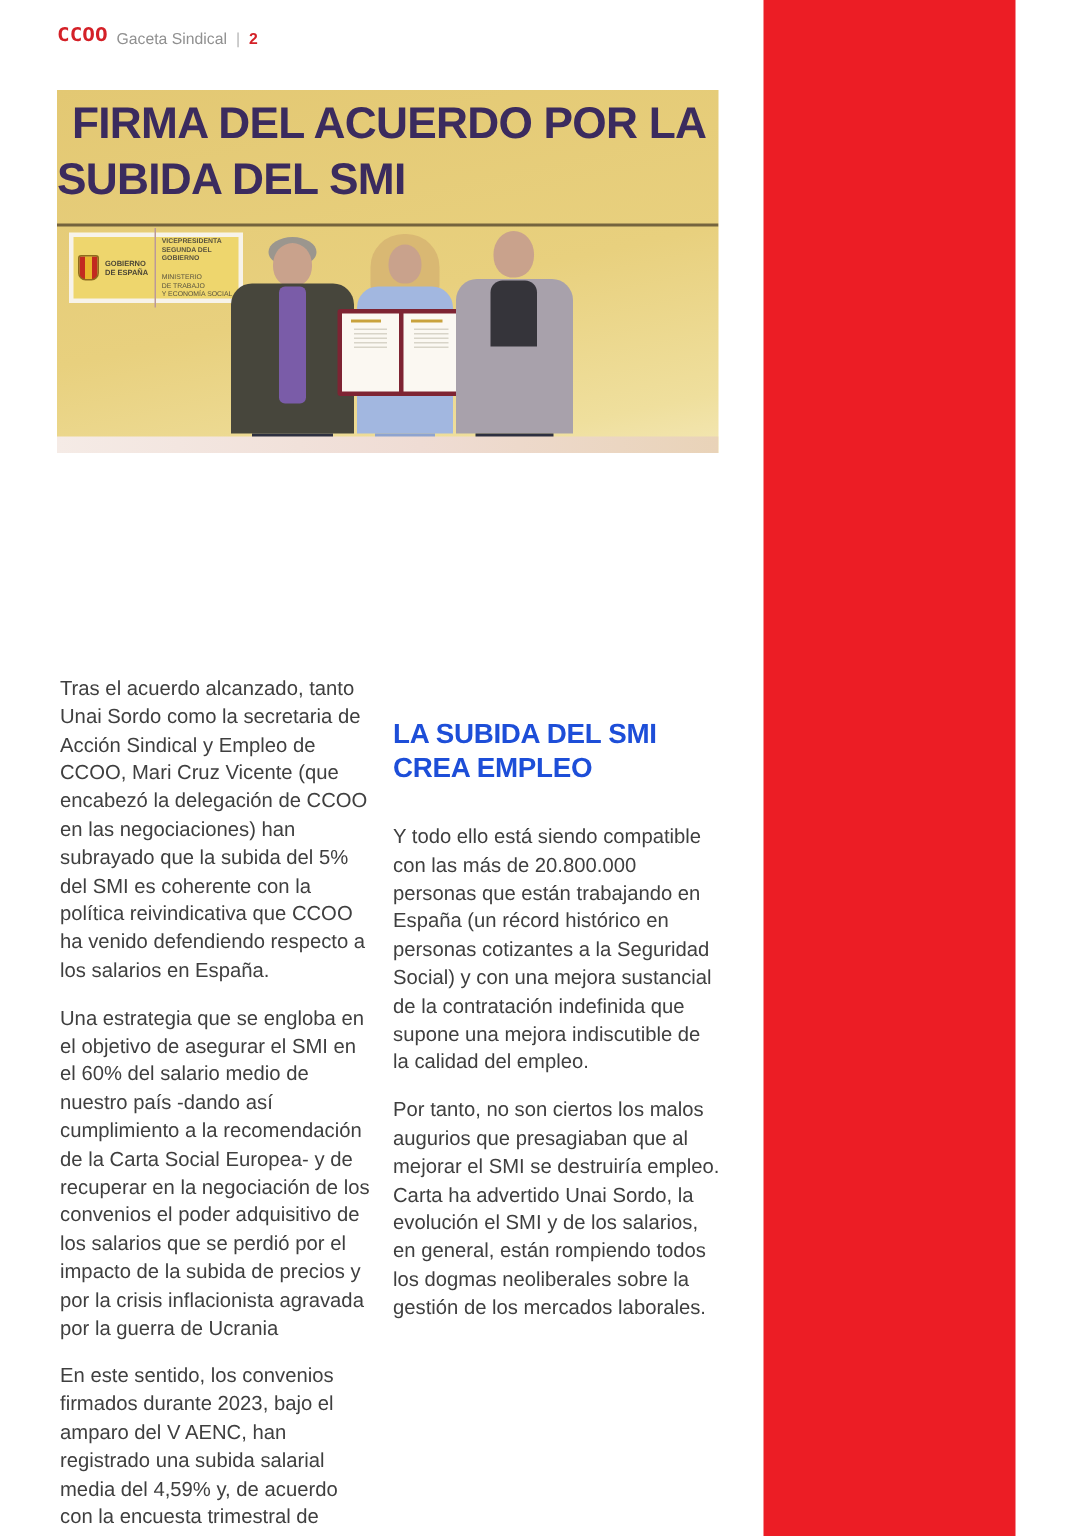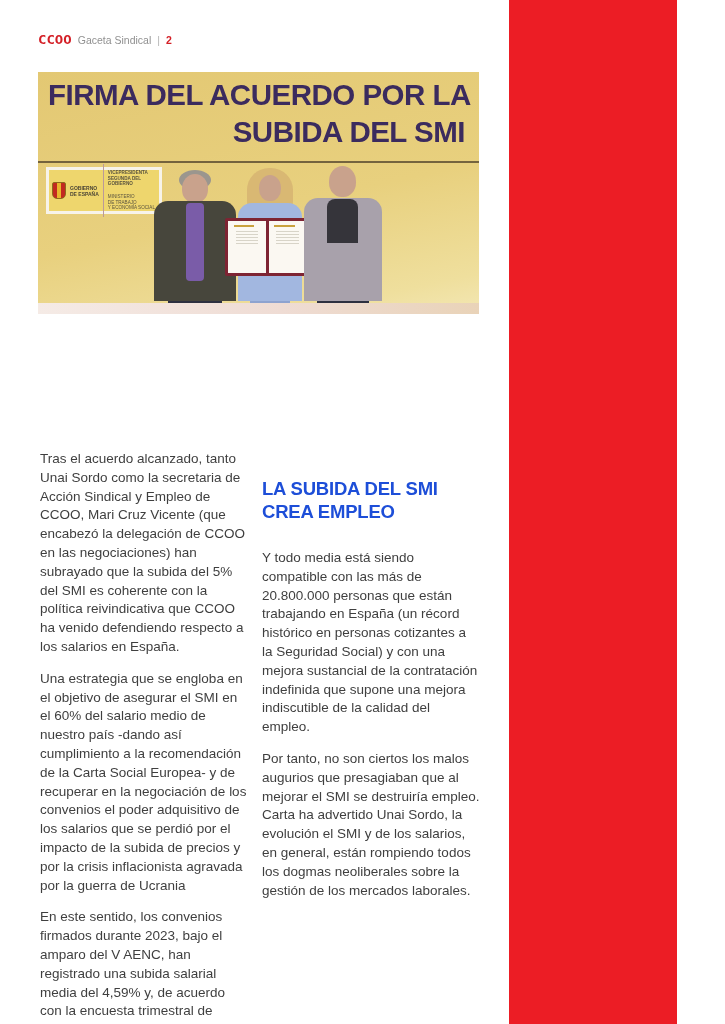--- a/index.html
+++ b/index.html
@@ -6,34 +6,34 @@
   body{
     width:725px;height:1024px;position:relative;background:#ffffff;
     font-family:"Liberation Sans", sans-serif;overflow:hidden;
   }
   .page{position:absolute;inset:0;background:#ffffff;}
 
   
   .red-band{position:absolute;left:509px;top:0;width:168px;height:1024px;background:#ec1d25;}
 
   
-  .header{position:absolute;left:38px;top:32px;display:flex;align-items:center;gap:6px;}
+  .header{position:absolute;left:38px;top:16px;display:flex;align-items:flex-end;gap:6px;}
   .ccoo-logo{color:#d42027;font-weight:bold;font-size:14px;letter-spacing:0px;
     font-family:"DejaVu Sans Mono", monospace;transform:scaleY(0.9);}
   .header-pub{color:#909090;font-size:10.5px;}
   .header-sep{color:#b5b5b5;font-size:10.5px;}
   .header-page{color:#d42027;font-size:10.5px;font-weight:bold;}
 
   
   .photo{position:absolute;left:38px;top:60px;width:441px;height:242px;overflow:hidden;
-    background:linear-gradient(168deg,#e3c873 0%,#e8d07e 55%,#efdf9d 88%,#f3e7b4 100%);margin-top:12px;}
+    background:linear-gradient(168deg,#e3c873 0%,#e8d07e 55%,#efdf9d 88%,#f3e7b4 100%);}
   .photo .banner{position:absolute;left:0;top:4px;width:100%;color:#3b2b5e;font-weight:bold;
     line-height:37px;font-size:29.5px;letter-spacing:-0.5px;}
   .banner-l1{padding-left:10px;}
-  .banner-l2{text-align:right;padding-right:14px;}
+  .banner-l2{text-align:left;padding-right:14px;}
   .photo .wall-line{position:absolute;left:0;top:89px;width:100%;height:2px;background:#57482e;opacity:.8;}
 
   
   .gov-sign{position:absolute;left:8px;top:95px;width:116px;height:47px;background:#eed66d;
     border:3px solid #f7f3ea;display:flex;align-items:center;gap:4px;padding:2px 3px;box-sizing:border-box;}
   .shield{width:12px;height:15px;border-radius:2px 2px 5px 5px;flex:0 0 auto;
     background:linear-gradient(90deg,#c22a20 0 30%,#e8b52c 30% 70%,#c22a20 70% 100%);
     border:1px solid #8e6b1d;}
   .gov-org{font-size:5px;font-weight:bold;color:#4c4636;white-space:pre-line;line-height:6px;flex:0 0 auto;}
   .gov-dept{font-size:4.6px;color:#5a543f;white-space:pre-line;line-height:5.6px;border-left:1px solid #b99;
@@ -135,18 +135,18 @@
 
   <div class="columns">
     <div class="col col-left">
       <p>Tras el acuerdo alcanzado, tanto Unai Sordo como la secretaria de Acción Sindical y Empleo de CCOO, Mari Cruz Vicente (que encabezó la delegación de CCOO en las negociaciones) han subrayado que la subida del 5% del SMI es coherente con la política reivindicativa que CCOO ha venido defendiendo respecto a los salarios en España.</p>
       <p>Una estrategia que se engloba en el objetivo de asegurar el SMI en el 60% del salario medio de nuestro país -dando así cumplimiento a la recomendación de la Carta Social Europea- y de recuperar en la negociación de los convenios el poder adquisitivo de los salarios que se perdió por el impacto de la subida de precios y por la crisis inflacionista agravada por la guerra de Ucrania</p>
       <p>En este sentido, los convenios firmados durante 2023, bajo el amparo del V AENC, han registrado una subida salarial media del 4,59% y, de acuerdo con la encuesta trimestral de costes laborales del tercer</p>
     </div>
     <div class="col col-right">
       <div class="subheading">LA SUBIDA DEL SMI
 CREA EMPLEO</div>
-      <p>Y todo media está siendo compatible con las más de 20.800.000 personas que están trabajando en España (un récord histórico en personas cotizantes a la Seguridad Social) y con una mejora sustancial de la contratación indefinida que supone una mejora indiscutible de  la calidad del empleo.</p>
+      <p>Y todo ello está siendo compatible con las más de 20.800.000 personas que están trabajando en España (un récord histórico en personas cotizantes a la Seguridad Social) y con una mejora sustancial de la contratación indefinida que supone una mejora indiscutible de  la calidad del empleo.</p>
       <p>Por tanto, no son ciertos los malos augurios que presagiaban que al mejorar el SMI se destruiría empleo.  Carta ha advertido Unai Sordo, la evolución el SMI y de los salarios, en general, están rompiendo todos los dogmas neoliberales sobre la gestión de los mercados laborales.</p>
     </div>
   </div>
 
 </div>
 
 </body></html>

